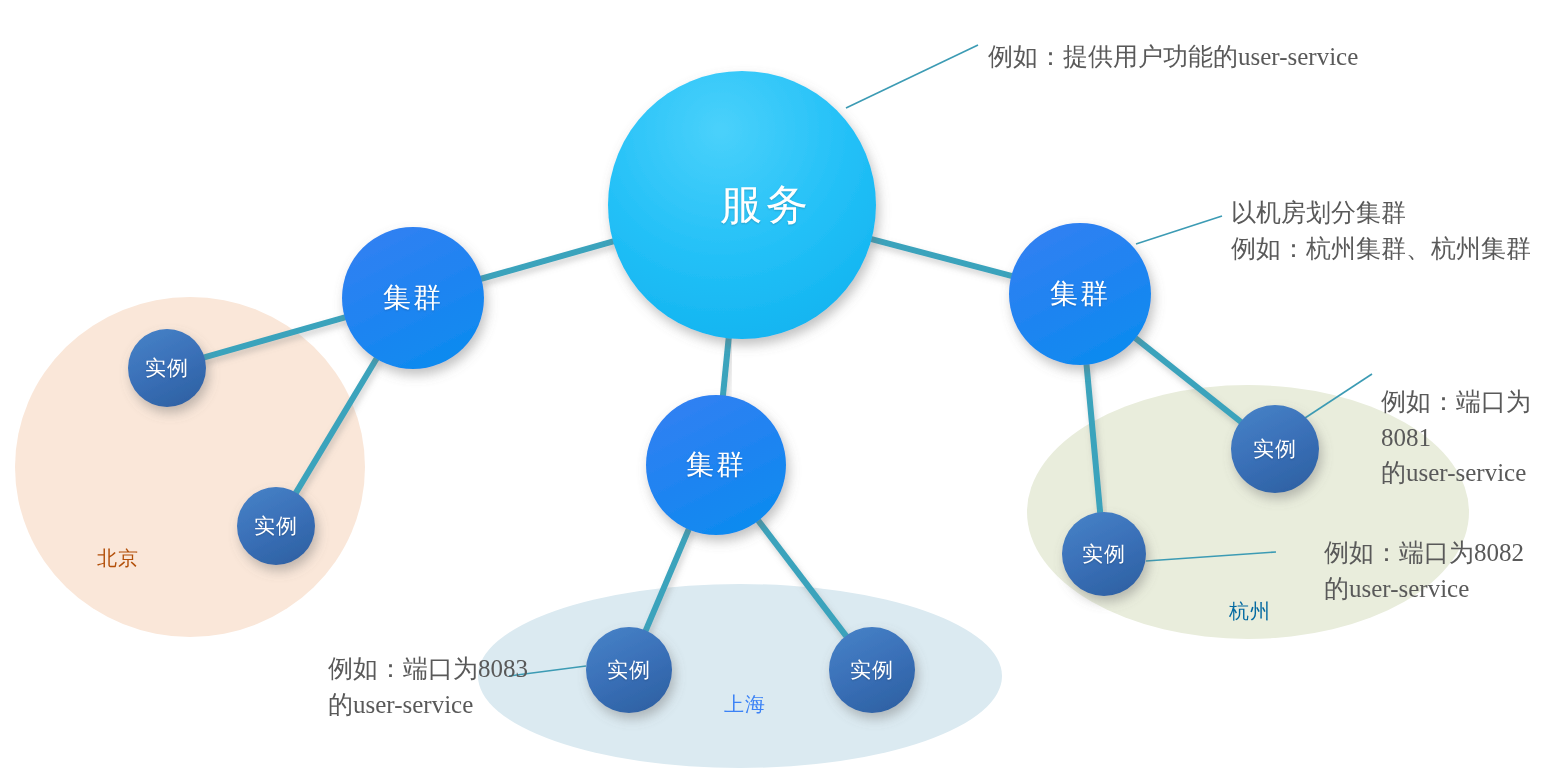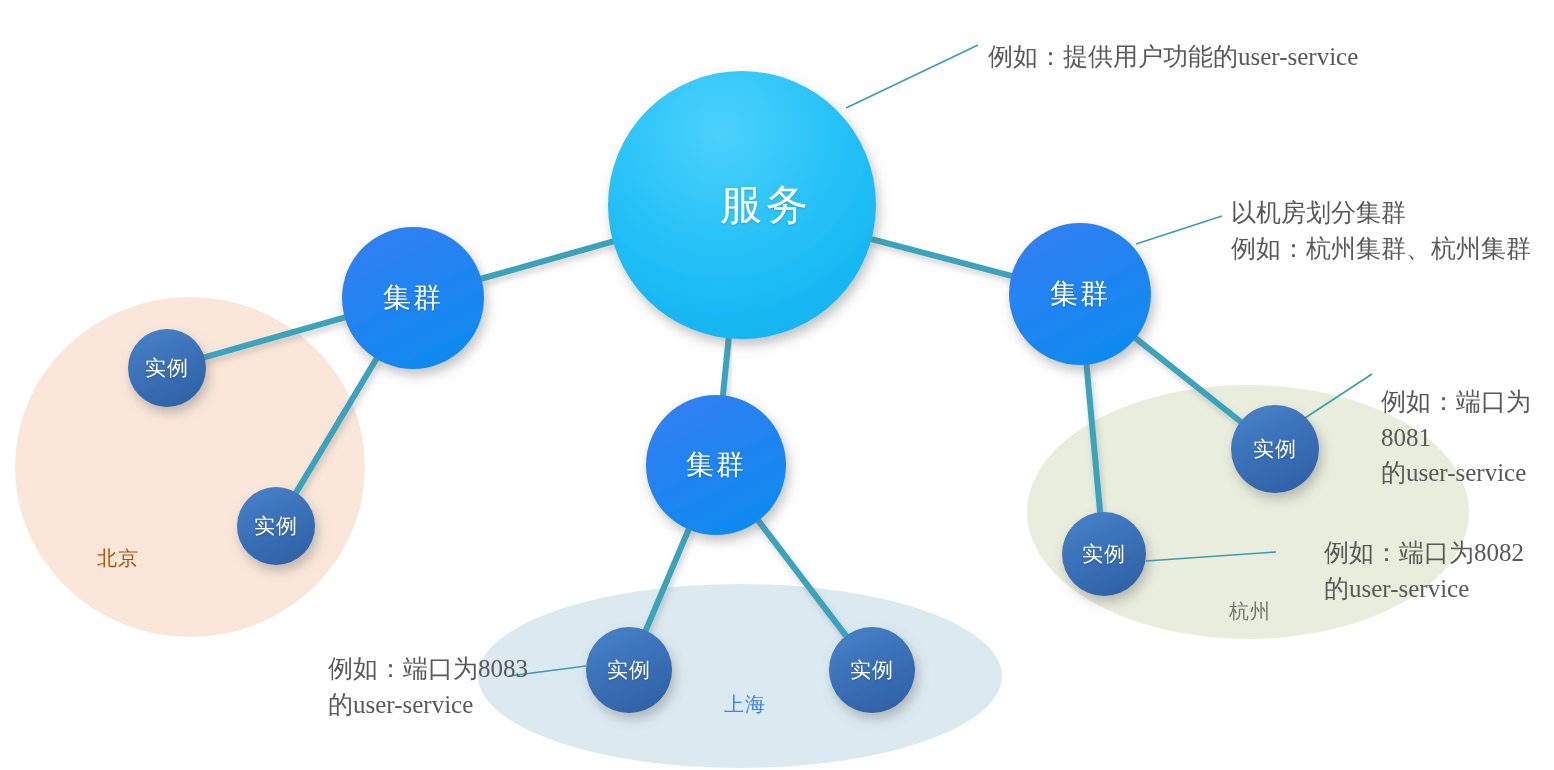--- a/index.html
+++ b/index.html
@@ -120,21 +120,21 @@
         <circle cx="629" cy="670" r="43" fill="url(#grad-instance)" filter="url(#node-shadow)"></circle>
         <circle cx="872" cy="670" r="43" fill="url(#grad-instance)" filter="url(#node-shadow)"></circle>
         <circle cx="1275" cy="449" r="44" fill="url(#grad-instance)" filter="url(#node-shadow)"></circle>
         <circle cx="1104" cy="554" r="42" fill="url(#grad-instance)" filter="url(#node-shadow)"></circle>
       </g>
   </svg>
 
   <div id="region-labels-layer">
       <div class="region-label" style="left: 78px; top: 545px; color: rgb(179, 80, 10);">北京</div>
       <div class="region-label" style="left: 705px; top: 691px; color: #3b82f6;">上海</div>
-      <div class="region-label" style="left: 1210px; top: 598px; color: #737373;">杭州</div>
+      <div class="region-label" style="left: 1210px; top: 598px; color: #0369a1;">杭州</div>
     </div>
   <div id="node-labels-layer">
       <div class="node-label service" style="left: 766px; top: 205px;">服务</div>
       <div class="node-label cluster" style="left: 413px; top: 298px;">集群</div>
       <div class="node-label cluster" style="left: 716px; top: 465px;">集群</div>
       <div class="node-label cluster" style="left: 1080px; top: 294px;">集群</div>
       <div class="node-label instance" style="left: 167px; top: 368px;">实例</div>
       <div class="node-label instance" style="left: 276px; top: 526px;">实例</div>
       <div class="node-label instance" style="left: 629px; top: 670px;">实例</div>
       <div class="node-label instance" style="left: 872px; top: 670px;">实例</div>

